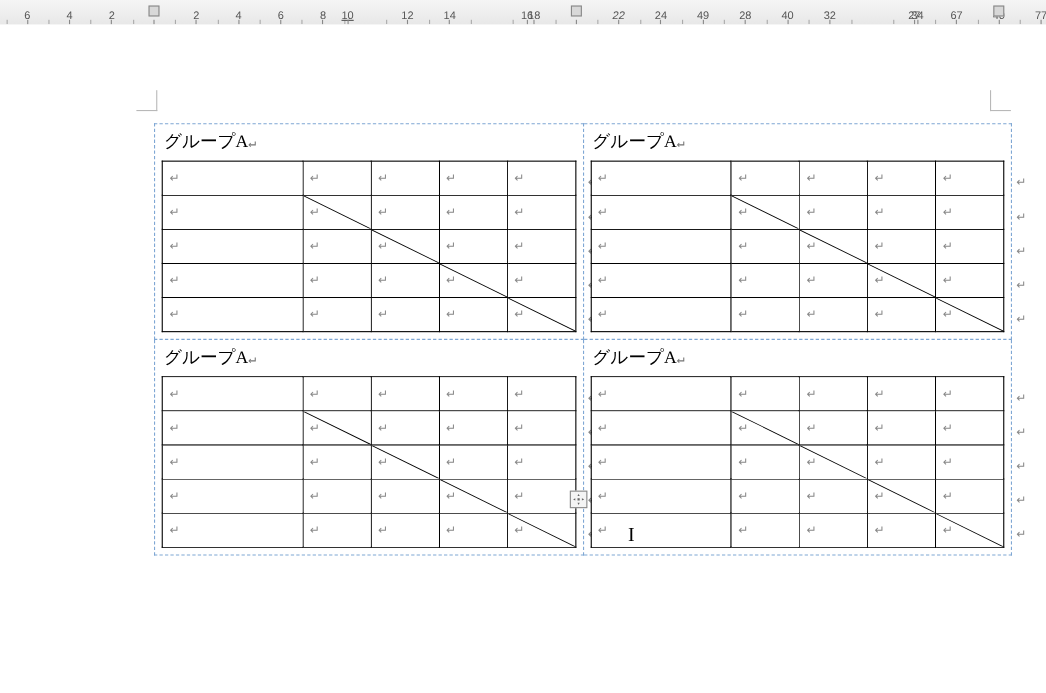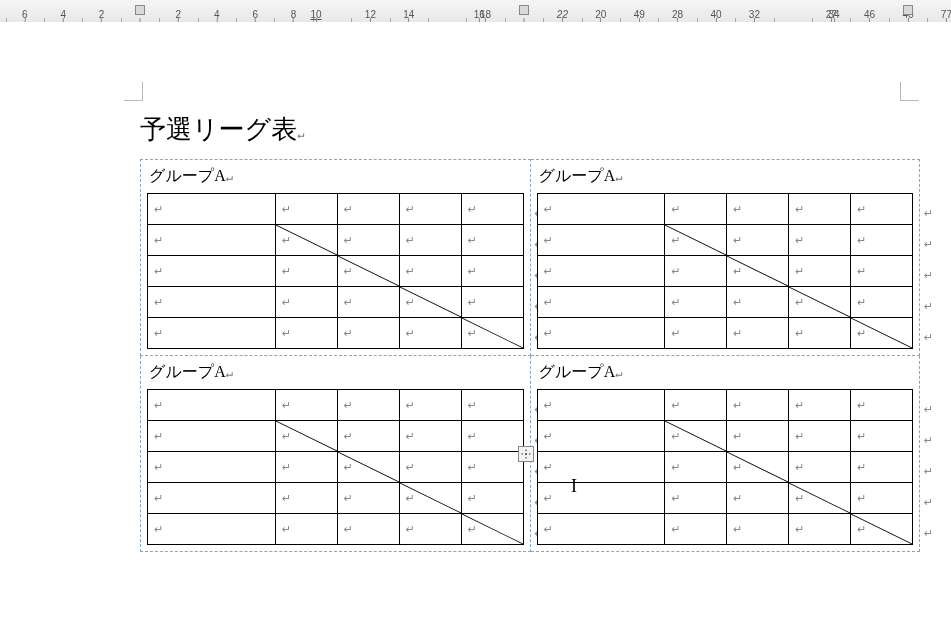--- a/index.html
+++ b/index.html
@@ -209,54 +209,51 @@
         <div class="major" style="left: 408.8px; margin-top: 21px;">14</div>
         <div class="minor" style="left: 428px;"></div>
         <div class="major" style="left: 447.2px; margin-left: 32px;">16</div>
         <div class="minor" style="left: 466.4px;"></div>
         <div class="major" style="left: 485.6px;">18</div>
         <div class="minor" style="left: 504.8px;"></div>
         <div class="major" style="left: 524px;"></div>
         <div class="minor" style="left: 543.2px;"></div>
         <div class="major" style="left: 562.4px; font-style: italic;">22</div>
         <div class="minor" style="left: 581.6px;"></div>
-        <div class="major" style="left: 600.8px;">20</div>
+        <div class="major" style="left: 600.8px;">24</div>
         <div class="minor" style="left: 620px;"></div>
         <div class="major" style="left: 639.2px;">49</div>
         <div class="minor" style="left: 658.4px;"></div>
         <div class="major" style="left: 677.6px;">28</div>
         <div class="minor" style="left: 696.8px;"></div>
         <div class="major" style="left: 716px;">40</div>
         <div class="minor" style="left: 735.2px;"></div>
         <div class="major" style="left: 754.4px;">32</div>
         <div class="minor" style="left: 773.6px;"></div>
         <div class="major" style="left: 834px;">34</div>
         <div class="minor" style="left: 812px;"></div>
         <div class="major" style="left: 831.2px;">27</div>
         <div class="minor" style="left: 850.4px;"></div>
-        <div class="major" style="left: 869.6px;">46</div>
+        <div class="major" style="left: 869.6px;">67</div>
         <div class="minor" style="left: 888.8px;"></div>
         <div class="major" style="left: 908px;">40</div>
         <div class="minor" style="left: 927.2px;"></div>
         <div class="major" style="left: 946.4px;">77</div>
         <div class="indent-handle" style="left: 134px;"></div>
         <div class="indent-handle" style="left: 518px;"></div>
         <div class="indent-handle" style="left: 902px;"></div>
       </div>
   </div>
 
   <div class="page">
 
     <div class="crop tl" style="left:124px; top:60px;"></div>
     <div class="crop tr" style="left:900px; top:60px;"></div>
 
     <div class="content">
-      <h1 class="doc-title">
-        <span>予選リーグ表</span><span class="para-mark">↵</span>
-      </h1>
 
       <table class="layout-table">
         <colgroup>
             <col style="width:50%">
             <col style="width:50%">
           </colgroup>
         <tbody id="layout-body">
             <tr>
               <td>
                 <div class="cell-label"><span>グループA</span><span class="para-mark">↵</span></div>

